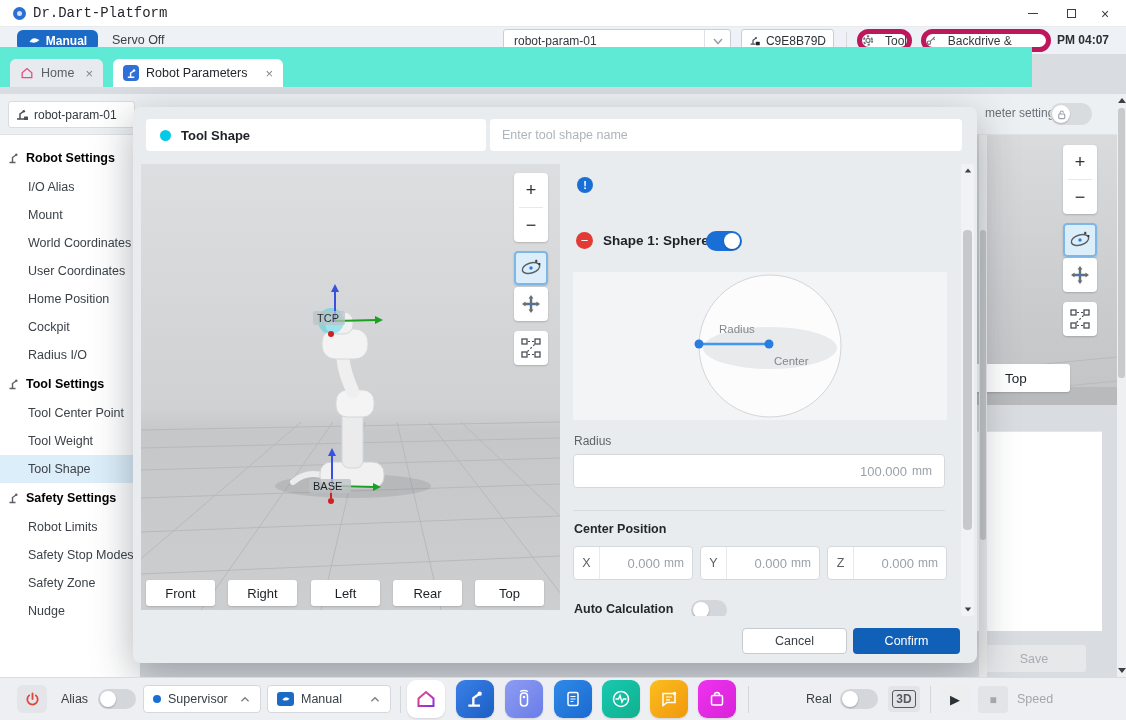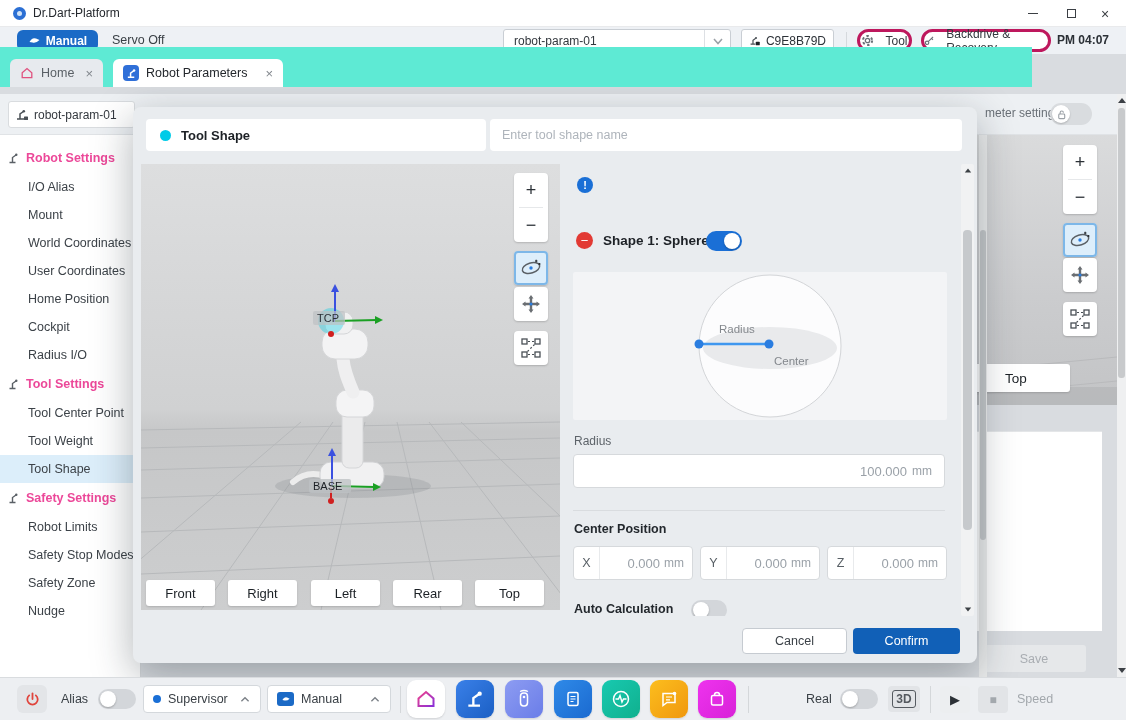--- a/index.html
+++ b/index.html
@@ -4,36 +4,36 @@
 <style>
   * { box-sizing: border-box; margin: 0; padding: 0; }
   html,body { width:1126px; height:720px; overflow:hidden; }
   body { font-family:"Liberation Sans", sans-serif; }
   .window { position:relative; width:1126px; height:720px; background:#d9dce0; overflow:hidden; }
 
   
   .titlebar { position:absolute; top:0; left:0; width:1126px; height:27px; background:#fff; border-bottom:1px solid #e9eaec; z-index:30; }
   .app-logo { position:absolute; left:13px; top:7px; width:13px; height:13px; border-radius:50%; background:#2b6fd4; }
   .app-logo::after { content:""; position:absolute; left:4px; top:4px; width:5px; height:5px; border-radius:50%; background:#cfe2f8; }
-  .win-title { position:absolute; left:33px; top:0; line-height:27px; font-size:12px; color:#23272c; }
+  .win-title { position:absolute; left:33px; top:0; line-height:27px; font-size:14px; color:#23272c;font-family:Liberation Mono, monospace; }
   .win-btn { position:absolute; top:0; width:34px; height:27px; display:flex; align-items:center; justify-content:center; color:#3b3f44; }
   .min-glyph { width:10px; height:0; border-top:1px solid #3b3f44; }
   .max-glyph { width:9px; height:9px; border:1px solid #3b3f44; }
   .close-glyph { font-size:14px; line-height:1; }
 
   
   .toolbar { position:absolute; top:27px; left:0; width:1126px; height:27px; background:#eef1f5; z-index:30; }
   .manual-btn { position:absolute; left:17px; top:3px; height:21px; width:81px; background:#1b6ac6; border-radius:6px; color:#fff; font-size:12px; font-weight:bold; display:flex; align-items:center; justify-content:center; gap:5px; }
   .servo-off { position:absolute; left:112px; top:0; line-height:27px; font-size:12.5px; color:#3a4046; }
   .param-dd { position:absolute; left:503px; top:2px; width:228px; height:23px; background:#fff; border:1px solid #c9ced4; border-radius:3px; display:flex; align-items:center; }
   .param-dd .dd-text { flex:1; padding-left:10px; font-size:12px; color:#33383e; }
   .param-dd .dd-caret { width:26px; height:100%; border-left:1px solid #dde0e4; display:flex; align-items:center; justify-content:center; }
   .device-box { position:absolute; left:741px; top:2px; width:93px; height:23px; background:#fff; border:1px solid #c9ced4; border-radius:3px; display:flex; align-items:center; gap:5px; padding:0 7px; font-size:12px; color:#2d3238; }
   .tb-sep { position:absolute; top:5px; width:1px; height:17px; background:#d5d9dd; }
-  .tool-btn, .backdrive-btn { position:absolute; top:2px; height:23px; background:#fff; border:3px solid #be185d; border-radius:12px; display:flex; align-items:center; justify-content:center; gap:11px; font-size:12px; color:#33383e; }
+  .tool-btn, .backdrive-btn { position:absolute; top:2px; height:23px; background:#fff; border:5px solid #be185d; border-radius:12px; display:flex; align-items:flex-start; justify-content:center; gap:11px; font-size:12px; color:#33383e; }
   .tool-btn { left:857px; width:55px; }
   .backdrive-btn { left:921px; width:130px; }
   .clock { position:absolute; left:1057px; top:0; line-height:27px; font-size:12px; color:#2b3036; font-weight:bold; }
 
   
   .tabbar { position:absolute; top:47px; left:0; width:1032px; height:40px; background:#5eead4; z-index:30; }
   .tab { position:absolute; top:12px; height:28px; border-radius:6px 6px 0 0; display:flex; align-items:center; gap:7px; padding:0 10px; font-size:12.5px; }
   .tab-home { left:10px; width:93px; background:#e7eaee; color:#5a6066; }
   .tab-rp { left:113px; width:170px; background:#fff; color:#23272c; }
   .tab .tab-close { color:#82878d; font-size:13px; margin-left:auto; }
@@ -41,21 +41,21 @@
 
   
   .topstrip { position:absolute; top:94px; left:0; width:1126px; height:41px; background:#edf0f3; border-bottom:1px solid #e0e3e6; z-index:1; }
   .param-box { position:absolute; left:8px; top:7px; width:127px; height:27px; background:#fff; border:1px solid #d9dcdf; border-radius:3px; display:flex; align-items:center; gap:5px; padding:0 6px; font-size:12px; color:#33383e; }
   .settings-frag { position:absolute; left:985px; top:12px; font-size:12px; color:#6a7077; }
   .lock-toggle { position:absolute; left:1050px; top:9px; width:42px; height:22px; border-radius:11px; background:#d9dcdf; }
   .lock-toggle .knob { position:absolute; left:2px; top:2px; width:18px; height:18px; border-radius:50%; background:#fff; box-shadow:0 1px 2px rgba(0,0,0,.2); display:flex; align-items:center; justify-content:center; }
 
   
   .sidebar { position:absolute; top:135px; left:0; width:141px; height:542px; background:#fff; border-right:1px solid #d4d7da; z-index:1; padding-top:8px; }
-  .nav-header { height:30px; display:flex; align-items:center; gap:6px; padding:0 8px; font-size:12.5px; font-weight:bold; color:#ec4899; }
+  .nav-header { height:30px; display:flex; align-items:center; gap:6px; padding:0 8px; font-size:12.5px; font-weight:bold; color:#000000; }
   .nav-item { height:28px; display:flex; align-items:center; padding-left:28px; font-size:12.5px; color:#3c4248; }
   .nav-item.selected { background:#dceefa; }
 
   
   .bg-right { position:absolute; top:135px; left:950px; width:167px; height:542px; z-index:1; }
   .bg-vp { position:absolute; top:0; left:0; width:167px; height:270px; background:linear-gradient(#dadbdc,#cbccce 60%,#c3c4c6); }
   .bg-panel { position:absolute; top:296px; left:0; width:152px; height:200px; background:#fff; border-top:1px solid #e4e6e8; }
   .ctrl-btn { background:#fff; border-radius:4px; box-shadow:0 1px 2px rgba(0,0,0,.18); display:flex; align-items:center; justify-content:center; }
   .ctrl-btn.active { background:#ddeefb; outline:2px solid #7db7e8; outline-offset:-2px; }
   .zoom-group { position:absolute; width:34px; height:69px; background:#fff; border-radius:4px; box-shadow:0 1px 2px rgba(0,0,0,.18); }

